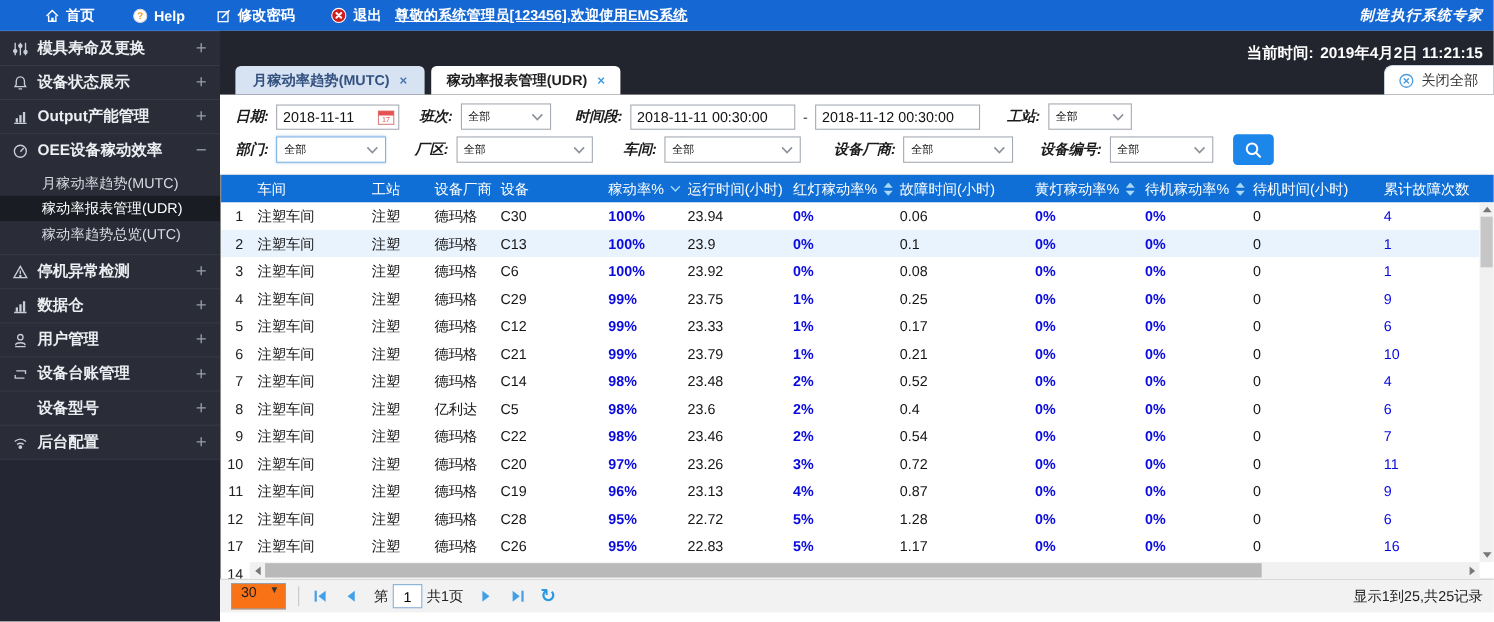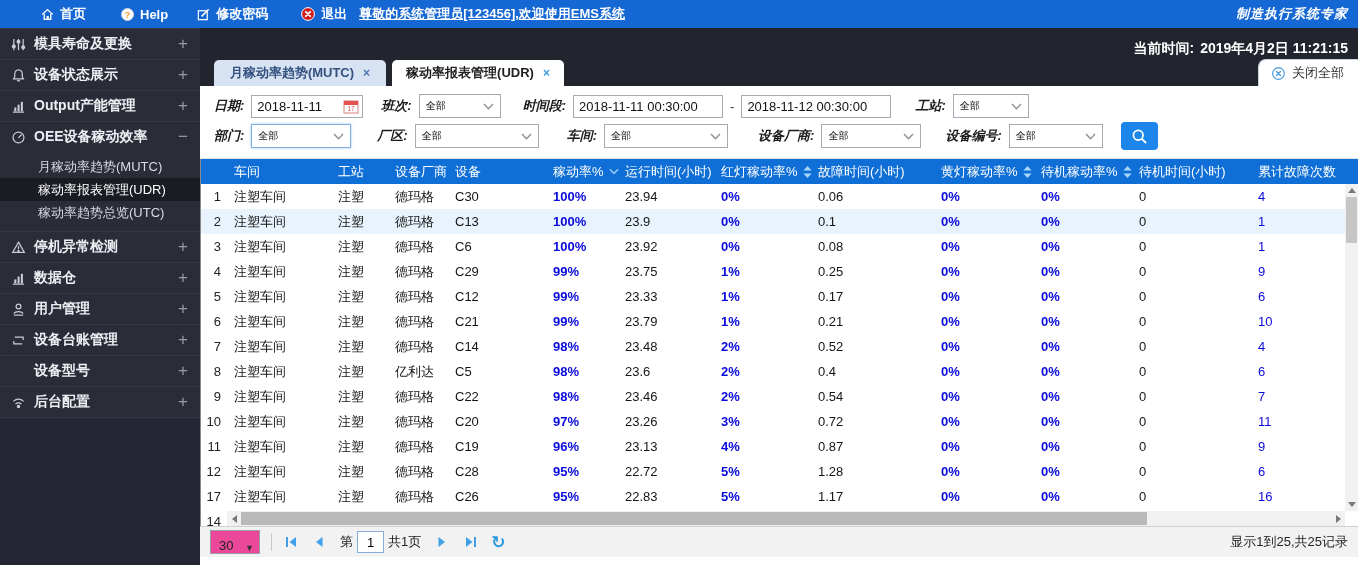--- a/index.html
+++ b/index.html
@@ -94,22 +94,22 @@
   .hscroll { position:absolute; left:26px; right:13px; bottom:0; height:15px; background:#f1f1f1; z-index:2; }
   .hs-left,.hs-right { position:absolute; top:0; width:14px; height:15px; display:flex; align-items:center; justify-content:center; cursor:pointer; }
   .hs-left{left:0;} .hs-right{right:0;}
   .tri-left { width:0;height:0;border-top:4px solid transparent;border-bottom:4px solid transparent;border-right:5px solid #777; }
   .tri-right { width:0;height:0;border-top:4px solid transparent;border-bottom:4px solid transparent;border-left:5px solid #777; }
   .hs-thumb { position:absolute; left:14px; top:1px; height:13px; width:81%; background:#b9b9b9; cursor:grab; }
 
   
   .pagination { height:31px; background:#f2f2f2; border-top:1px solid #cfcfcf; display:flex;
                 align-items:center; padding:0 10px; font-size:13px; color:#222; flex:none; }
-  .pg-select { width:50px; height:24px; background:#ec4899; border:1px solid #989ea6; display:flex;
-               align-items:flex-end; justify-content:space-between; padding:0 5px 0 8px; cursor:pointer; }
+  .pg-select { width:50px; height:24px; background:#f97316; border:1px solid #989ea6; display:flex;
+               align-items:flex-start; justify-content:space-between; padding:0 5px 0 8px; cursor:pointer; }
   .pg-caret { font-size:9px; color:#333; }
   .pg-sep { width:1px; height:18px; background:#c8c8c8; margin:0 11px; }
   .pg-btn { display:inline-flex; align-items:center; justify-content:center; width:16px; height:16px; cursor:pointer; }
   .pg-btn + .pg-btn { margin-left:12px; }
   .pg-group { display:flex; align-items:center; margin:0 13px; }
   .pg-input { width:27px; height:22px; border:1px solid #84aed6; text-align:center; font-size:13px;
               margin:0 4px; outline:none; font-family:inherit; }
   .pg-refresh { color:#2a99e0; font-size:17px; font-weight:bold; margin-left:13px; cursor:pointer;
                 font-family:"DejaVu Sans",sans-serif; }
   .pg-summary { margin-left:auto; }

